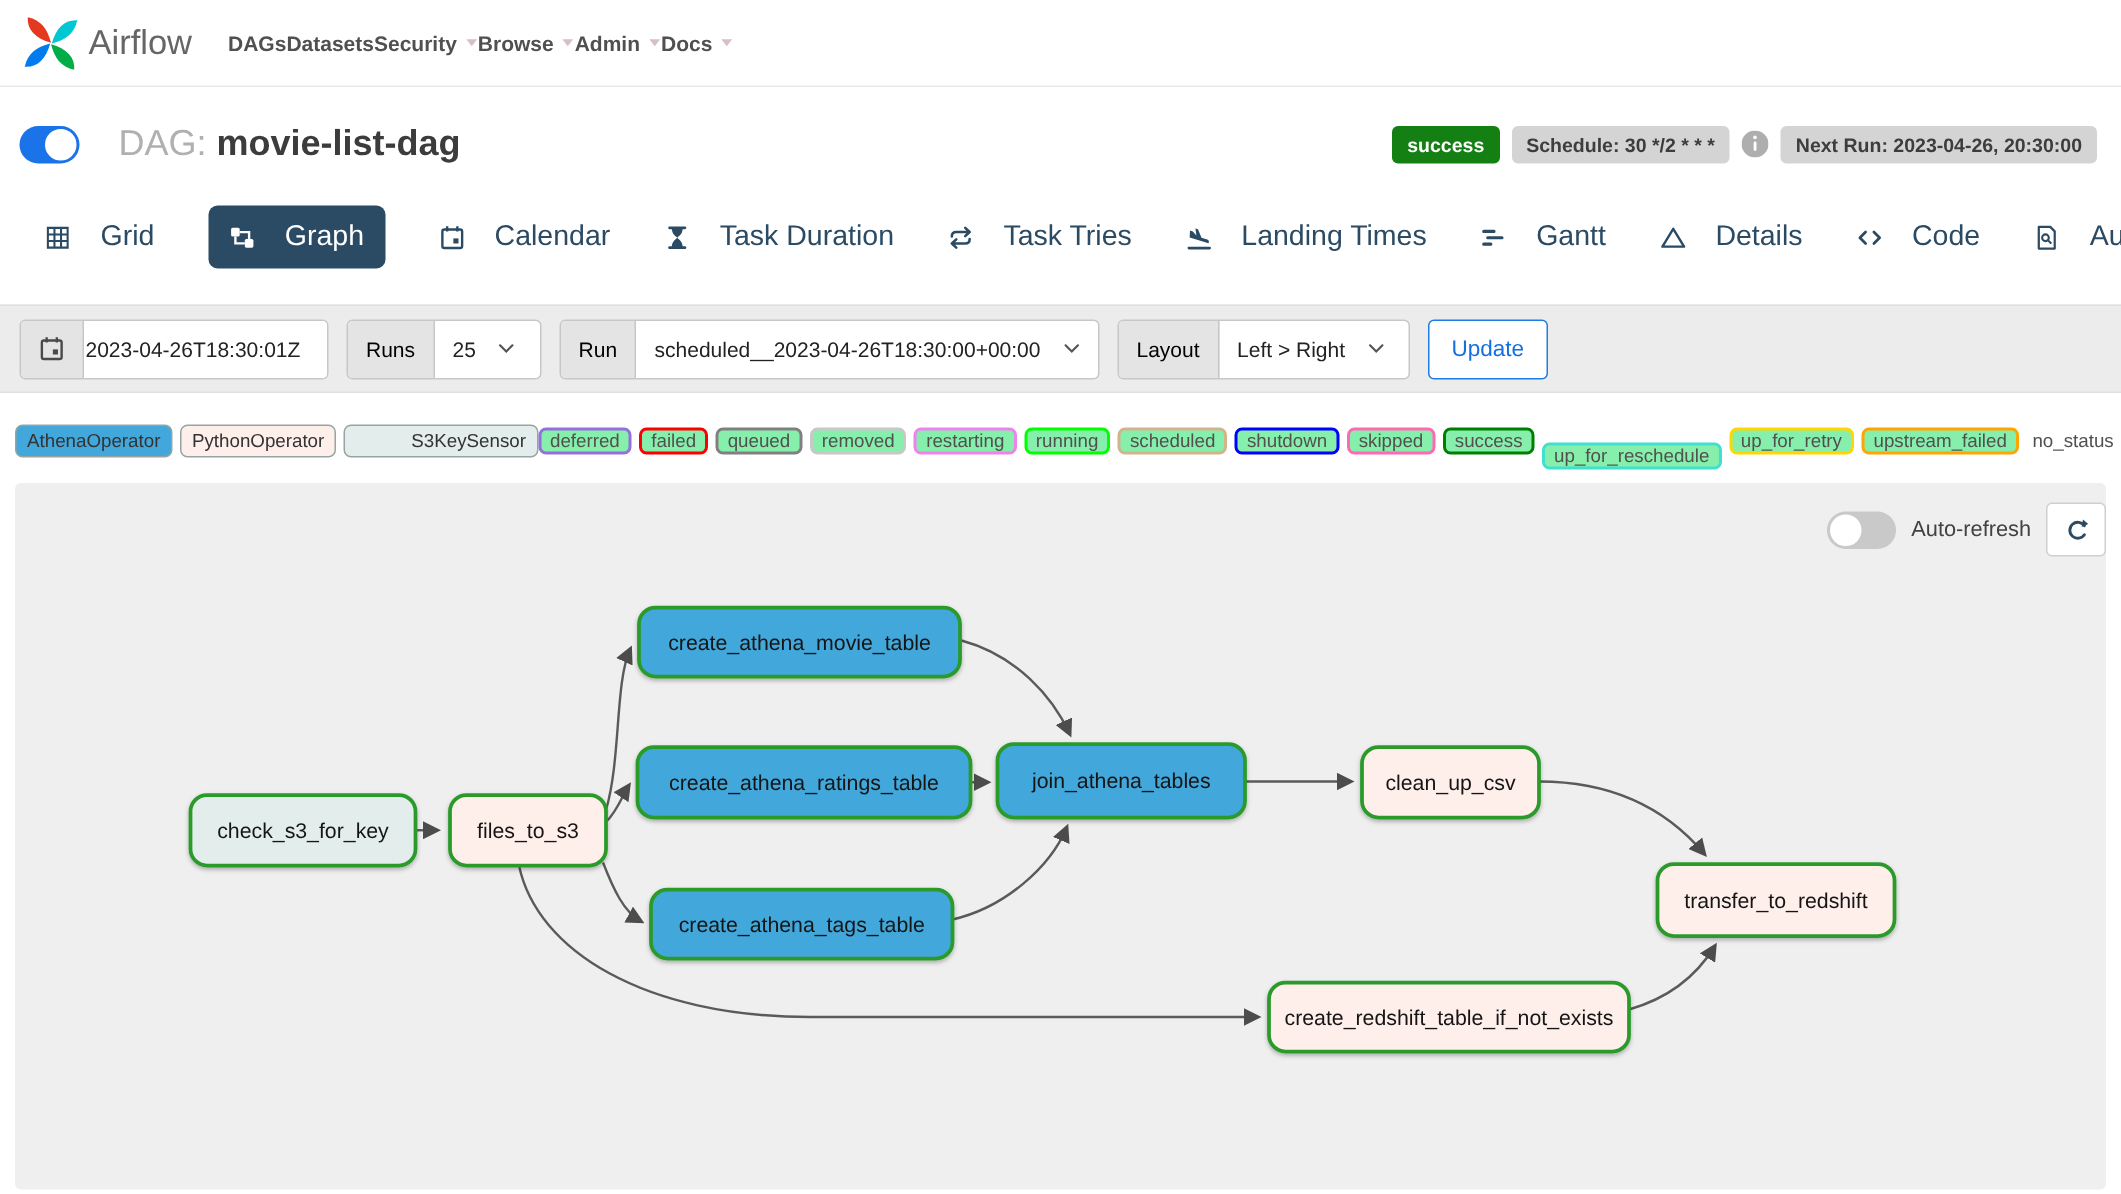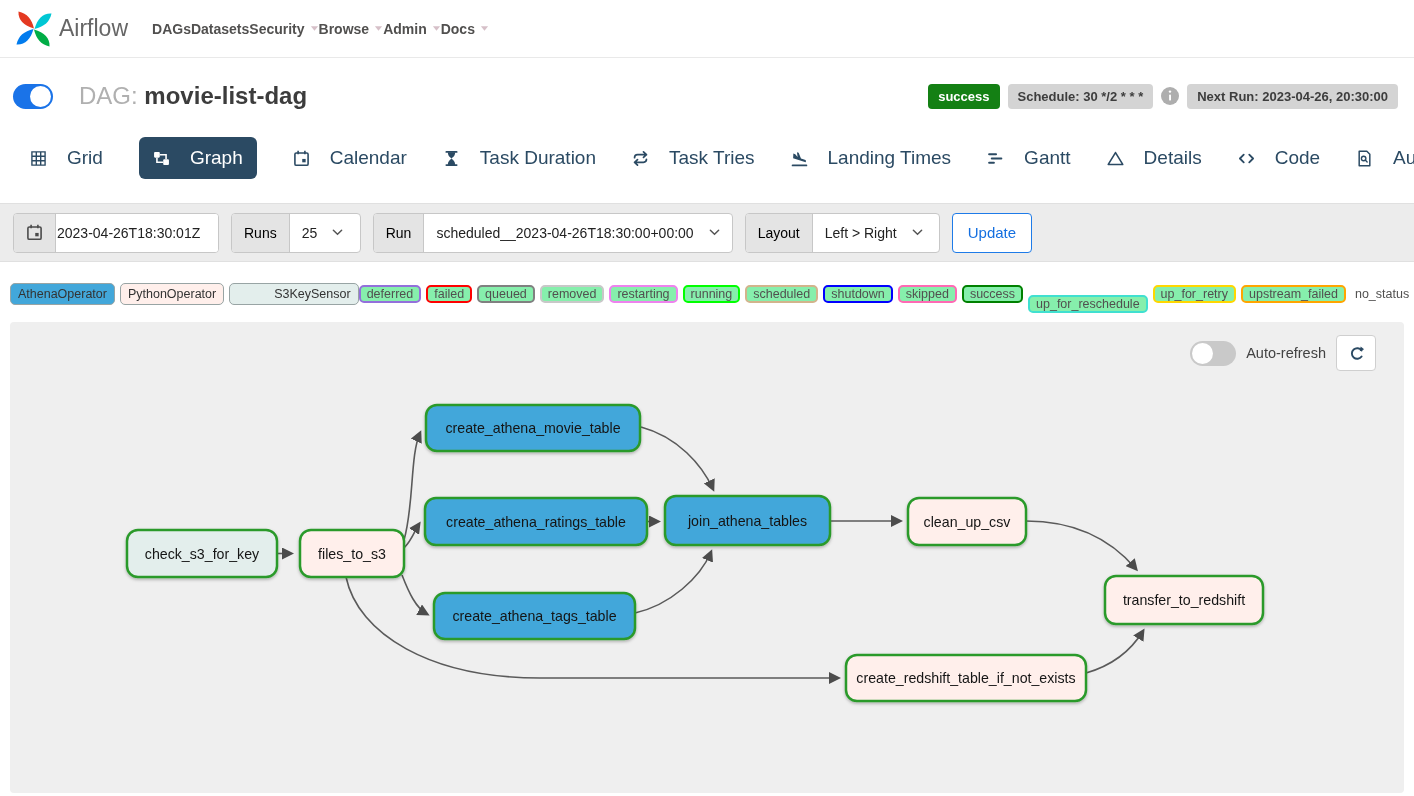--- a/index.html
+++ b/index.html
@@ -50,21 +50,21 @@
   .find-task::placeholder{color:#9a9a9a}
   
   .legend-row{display:flex;align-items:center;margin:16px 10px 0;height:32px}
   .op-badges{display:flex;gap:5px}
   .op-badge{font-size:12.5px;color:#333;padding:3px 7px;border:1px solid #98a4a4;border-radius:5px;white-space:nowrap}
   .status-badges{display:flex;gap:5px;margin-left:auto;align-items:center}
   .status-badge{font-size:12.5px;color:#51504f;background:#86efac;padding:0 6px;border-radius:5px;border:2px solid;white-space:nowrap}
   .no-status{font-size:12.5px;color:#51504f;margin-left:4px;white-space:nowrap}
   
   .graph-panel{position:relative;margin:12px 10px 0;height:471px;background:#efefef;border-radius:4px}
-  .auto-refresh{position:absolute;top:13px;right:28px;display:flex;align-items:center;gap:10px;z-index:2}
+  .auto-refresh{position:absolute;top:13px;right:0;display:flex;align-items:center;gap:10px;z-index:2}
   .ar-toggle{width:46px;height:25px;border-radius:13px;background:#c9c9c9;position:relative;cursor:pointer}
   .ar-toggle .knob{position:absolute;top:2px;left:2px;width:21px;height:21px;background:#fff;border-radius:50%}
   .ar-label{font-size:14.5px;color:#424242}
   .refresh-btn{width:38px;height:34px;background:#fff;border:1px solid #cfcfcf;border-radius:4px;display:flex;align-items:center;justify-content:center;color:#2b4a63;cursor:pointer}
   #graph-canvas{position:absolute;inset:0}
   #graph-canvas text{font-family:"Liberation Sans",sans-serif;font-size:14.2px;fill:#151515}
 </style>
 </head>
 <body>
 

